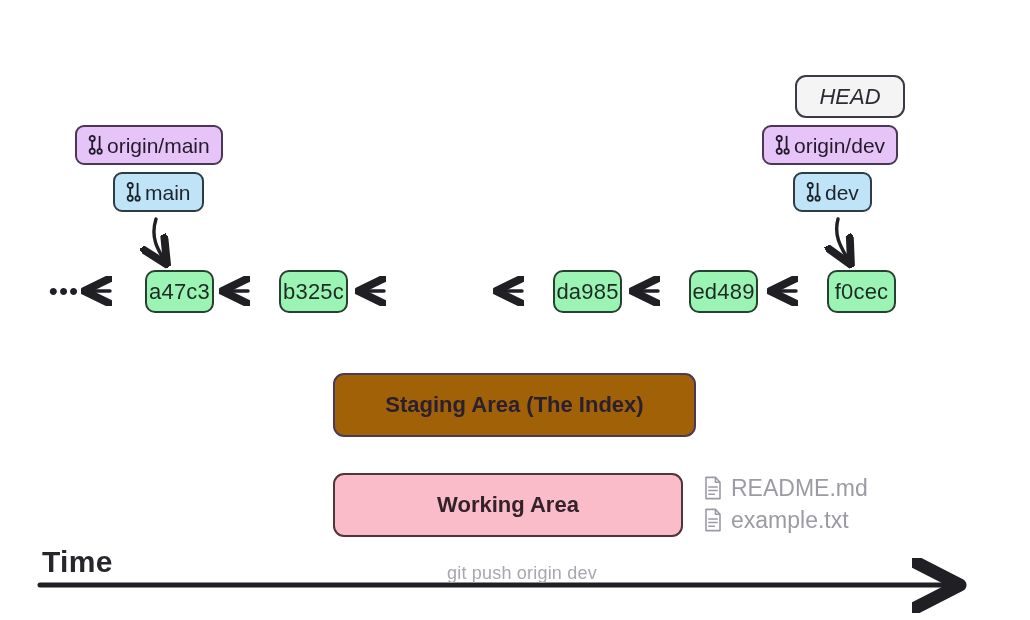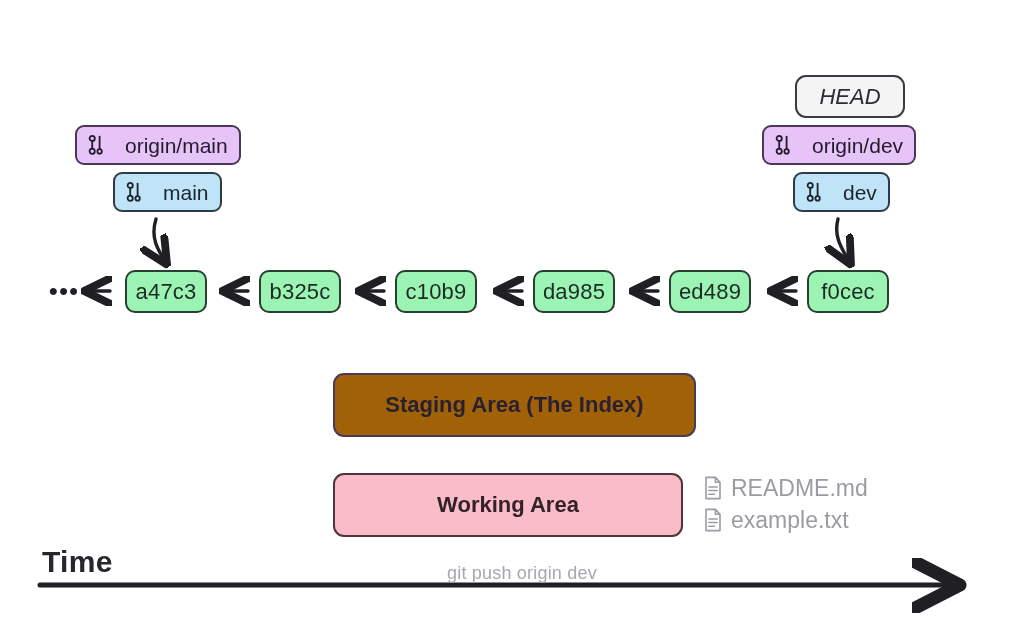--- a/index.html
+++ b/index.html
@@ -28,28 +28,29 @@
   }
   .commit {
     background: #9bf3b4;
     border-color: #28402f;
     border-radius: 10px;
     font-size: 22px;
     font-weight: 400;
     letter-spacing: .2px;
     color: #1d2b22;
     height: 43px;
-    width: 82px;
+    width: 69px;
+    margin-left: 20px;
   }
   .reflabel {
     height: 40px;
     border-radius: 9px;
     font-size: 21px;
     padding: 0 11px;
-    gap: 20px;
+    gap: 2px;
   }
   .reflabel.remote { background: #e6c4f8; border-color: #4c3656; color: #241a2b; }
   .reflabel.local  { background: #bfe4f8; border-color: #2f3b44; color: #1b242b; }
   .headbox {
     background: #f4f4f4;
     border-color: #3a3a42;
     border-radius: 11px;
     height: 43px;
     width: 110px;
     font-size: 22px;
@@ -119,21 +120,20 @@
     <path d="M838,219 C833,238 843,250 850,263" stroke="#1f1f24" stroke-width="3.4" fill="none" stroke-linecap="round" marker-end="url(#ah)"></path>
 
     <line x1="40" y1="585" x2="955" y2="585" stroke="#1f1f24" stroke-width="5" stroke-linecap="round" marker-end="url(#ahbig)"></line>
   </svg>
 
   <div class="node" style="left:42px; top:276px; width:44px; height:30px; border:none; background:none;
               font-size:26px; color:#1f1f24; letter-spacing:1px;">•••</div>
 
   <div class="node commit" style="left:125px; top:270px;">a47c3</div>
   <div class="node commit" style="left:259px; top:270px;">b325c</div>
-  <div class="node commit" style="left:395px; top:270px;">c10b9</div>
   <div class="node commit" style="left:533px; top:270px;">da985</div>
   <div class="node commit" style="left:669px; top:270px;">ed489</div>
   <div class="node commit" style="left:807px; top:270px;">f0cec</div>
 
   <div class="node reflabel remote" style="left:75px; top:125px;">
     <span class="branch-ico">
       <svg viewBox="0 0 17 22">
         <circle cx="4.2" cy="4.4" r="2.6" fill="none" stroke="#241a2b" stroke-width="1.8"></circle>
         <circle cx="4.2" cy="17.2" r="2.6" fill="none" stroke="#241a2b" stroke-width="1.8"></circle>
         <line x1="4.2" y1="7.0" x2="4.2" y2="14.6" stroke="#241a2b" stroke-width="1.8" stroke-linecap="round"></line>

